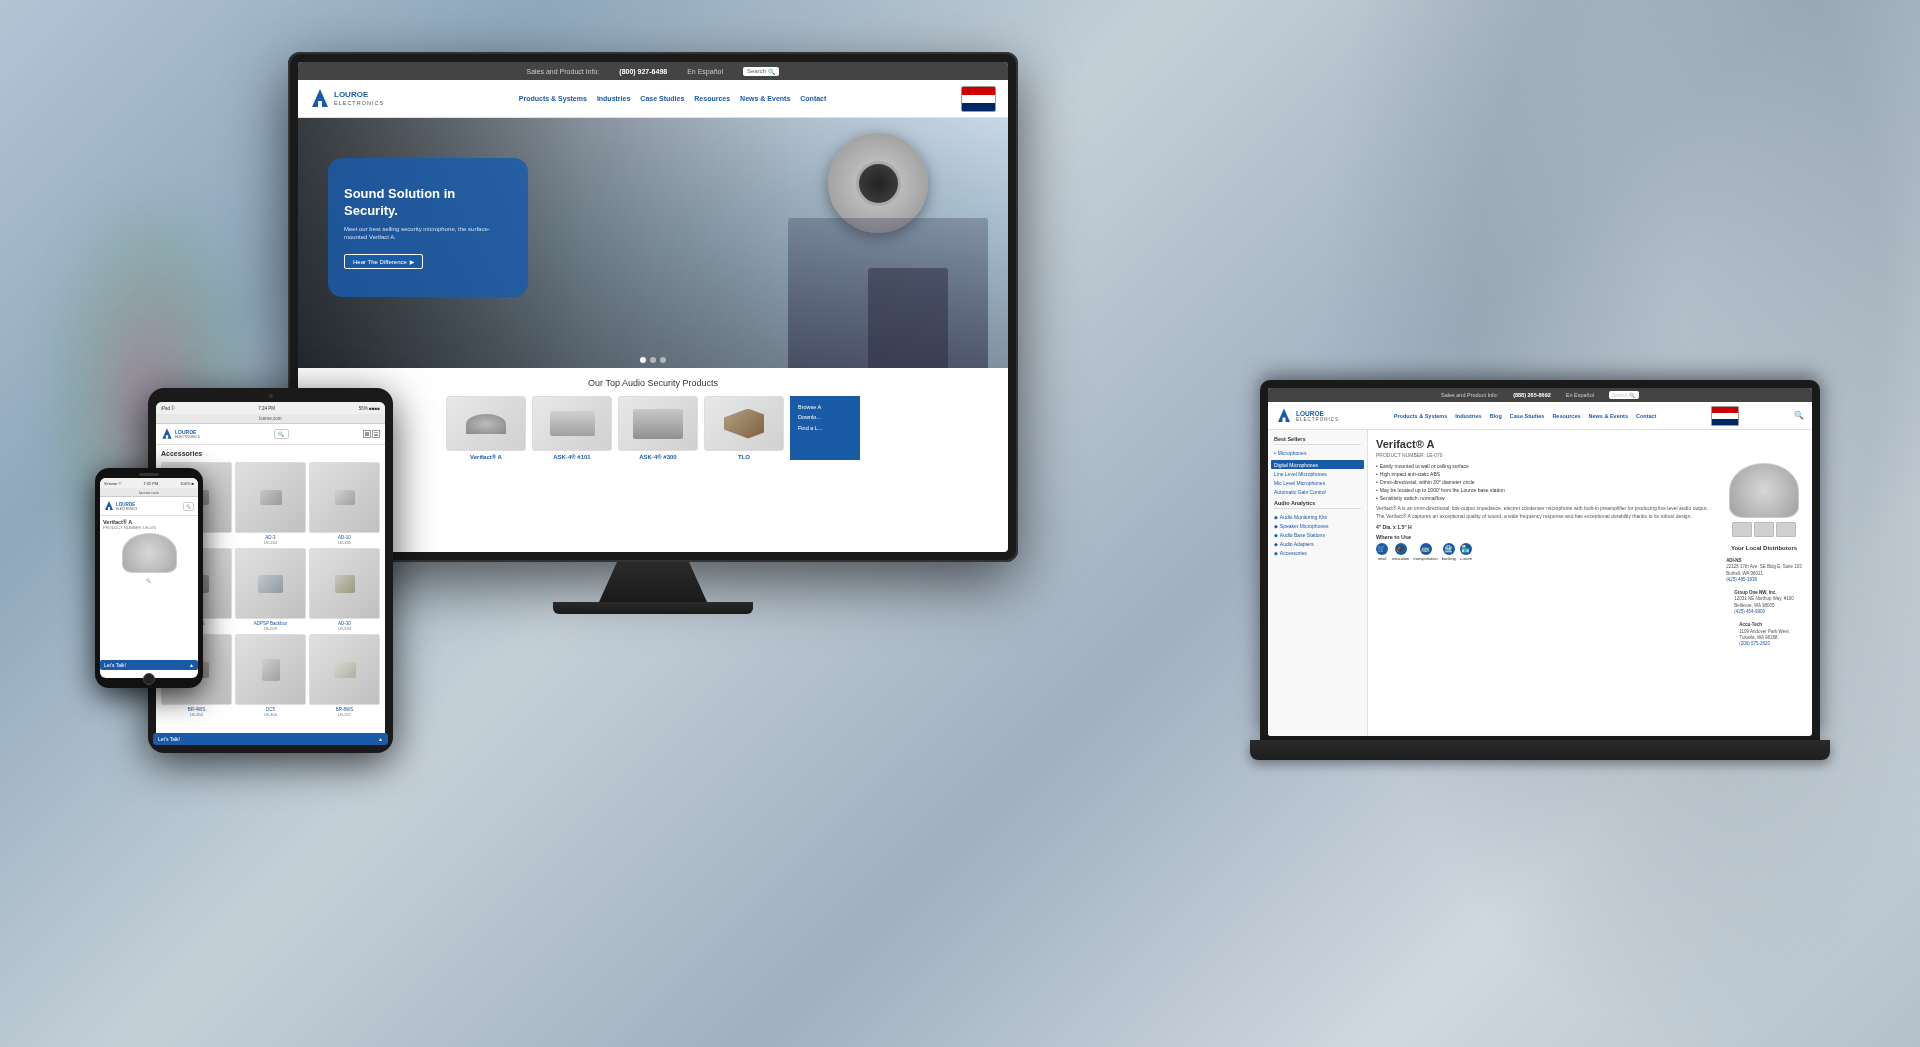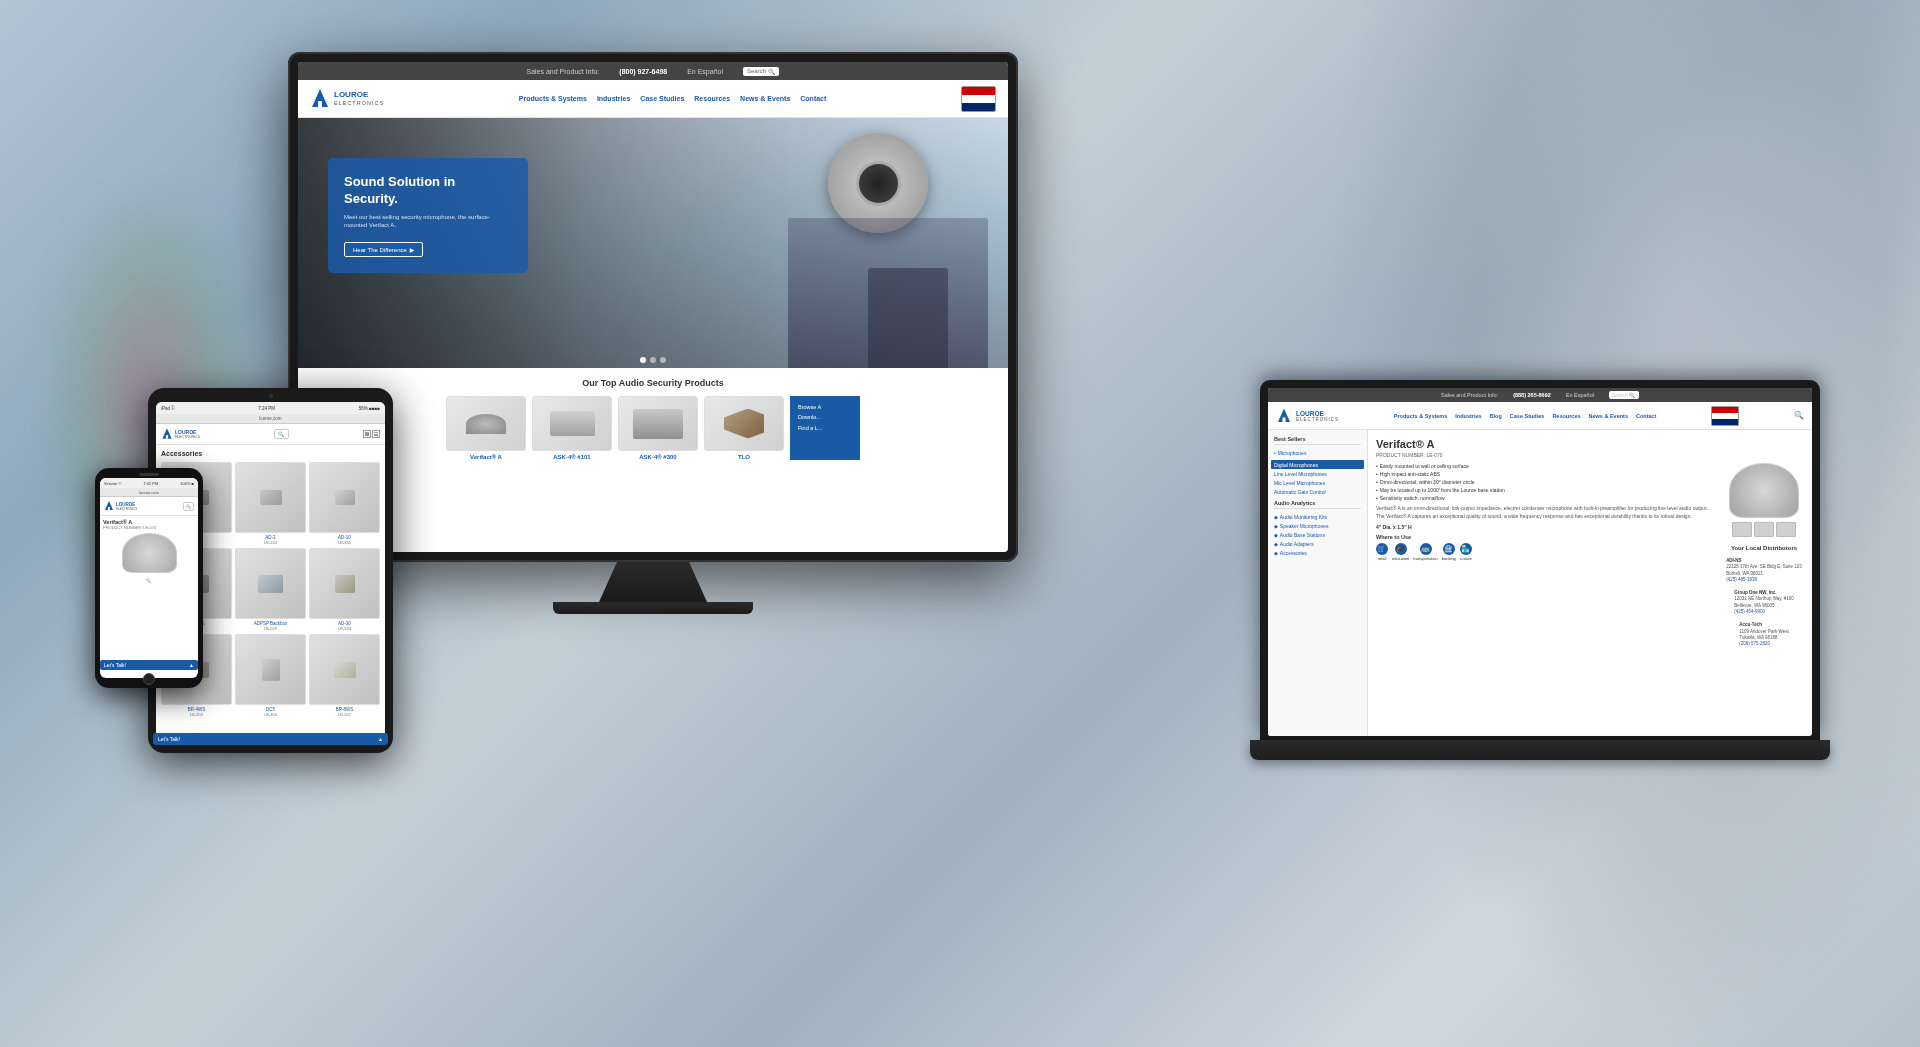--- a/index.html
+++ b/index.html
@@ -164,22 +164,22 @@
       background: linear-gradient(90deg, rgba(0,0,0,0.5) 0%, rgba(0,0,0,0.2) 50%, transparent 100%),
                   linear-gradient(180deg, #c8d8e8 0%, #a0b8c8 50%, #8090a0 100%);
       position: relative;
       overflow: hidden;
     }
     .hero-text-box {
       position: absolute;
       left: 30px;
       top: 40px;
       background: rgba(26, 91, 168, 0.85);
-      padding: 16px 16px;
-      border-radius: 5px;
+      padding: 28px 16px;
+      border-radius: 14px;
       max-width: 200px;
     }
     .hero-title {
       font-size: 13px;
       font-weight: bold;
       color: #fff;
       line-height: 1.3;
       margin-bottom: 5px;
     }
     .hero-subtitle {
@@ -199,21 +199,21 @@
       align-items: center;
       gap: 3px;
     }
     .products-section {
       padding: 10px;
       background: #fff;
     }
     .products-title {
       text-align: center;
       font-size: 9px;
-      font-weight: bold;
+      font-weight: normal;
       color: #333;
       margin-bottom: 8px;
     }
     .products-grid {
       display: flex;
       gap: 6px;
       justify-content: center;
     }
     .product-card {
       text-align: center;

